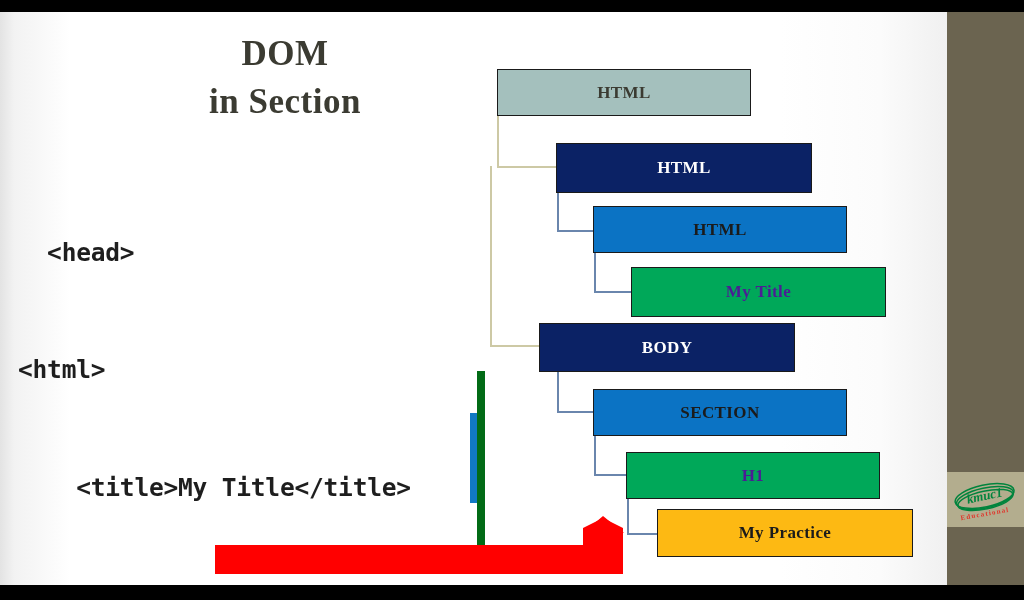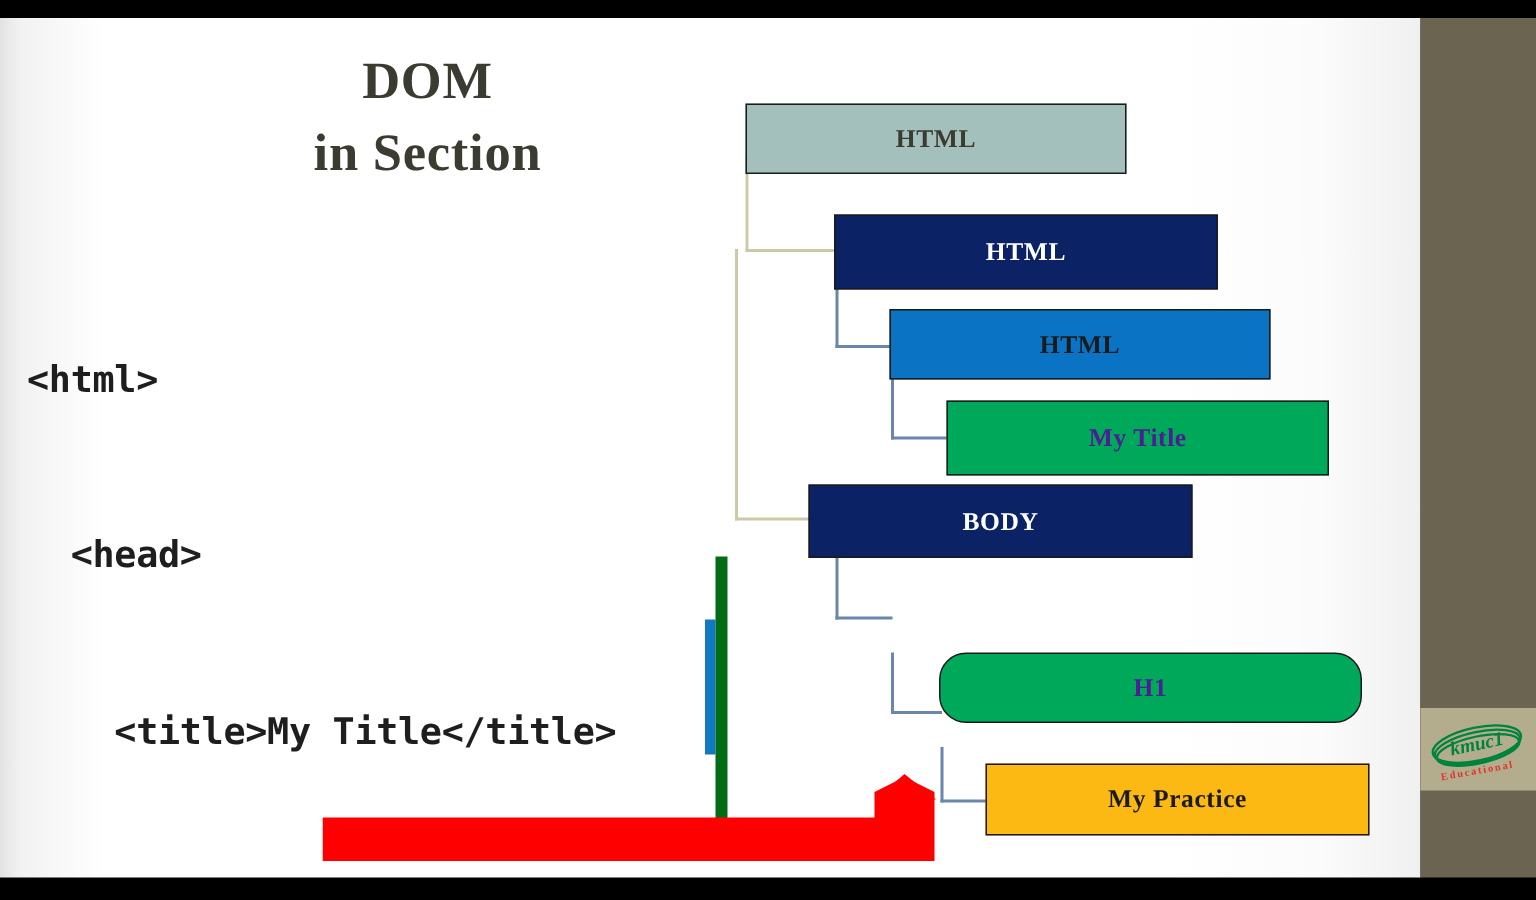--- a/index.html
+++ b/index.html
@@ -138,22 +138,22 @@
 <div id="slide">
 
   <div id="stage">
 
     <div class="slide-title">
       <span>DOM</span>
       <span class="line2">in Section</span>
     </div>
 
     <div id="code">
+      <span class="cl">  &lt;head&gt;</span>
       <span class="cl">&lt;html&gt;</span>
-      <span class="cl">  &lt;head&gt;</span>
       <span class="cl">    &lt;title&gt;My Title&lt;/title&gt;</span>
       
       
       
       
       
       
       
     </div>
 
@@ -188,22 +188,25 @@
     </div>
 
     <div class="node green-node" style="left:631px; top:255px; width:255px; height:50px;">
       <span>My Title</span>
     </div>
 
     <div class="node dark-node" style="left:539px; top:311px; width:256px; height:49px;">
       <span>BODY</span>
     </div>
 
-
-    <div class="node green-node" style="left:626px; top:423px; width:282px; height:47px;border-radius:18px;">
+    <div class="node blue-node" style="left:593px; top:377px; width:254px; height:47px;">
+      <span>SECTION</span>
+    </div>
+
+    <div class="node green-node" style="left:626px; top:440px; width:254px; height:47px;">
       <span>H1</span>
     </div>
 
     <div class="node amber-node" style="left:657px; top:497px; width:256px; height:48px;">
       <span>My Practice</span>
     </div>
 
     <div id="bar-blue"></div>
     <div id="bar-green"></div>
 

